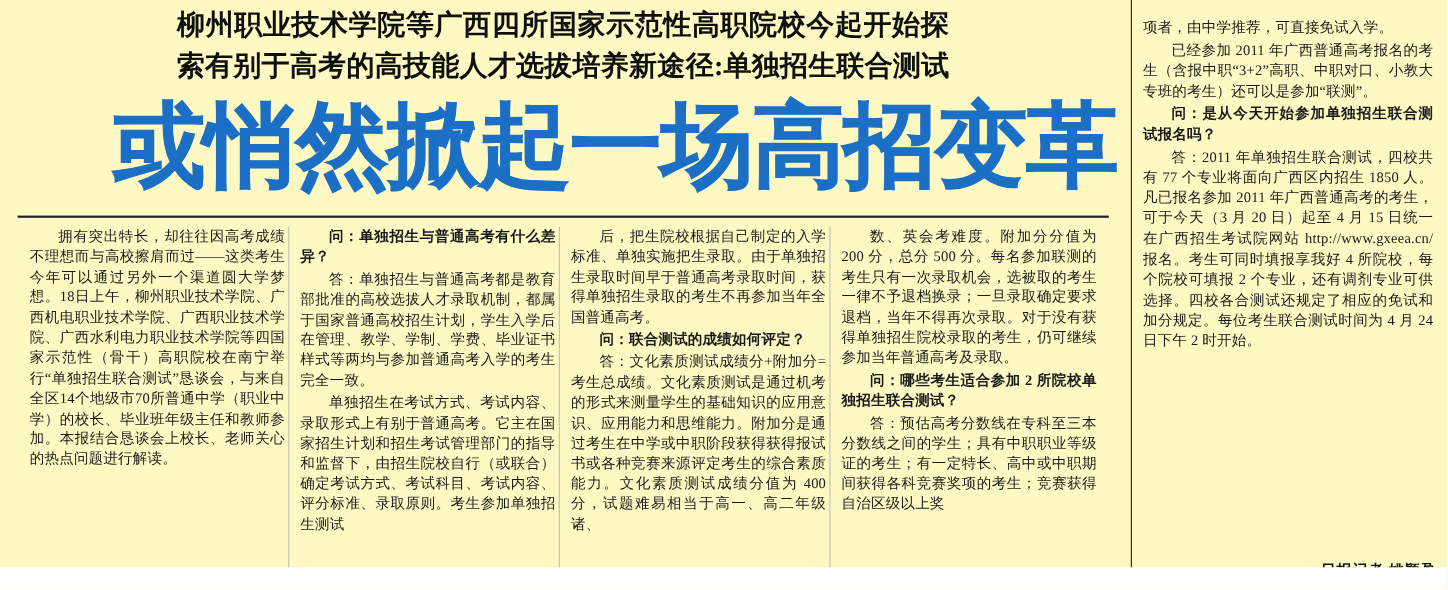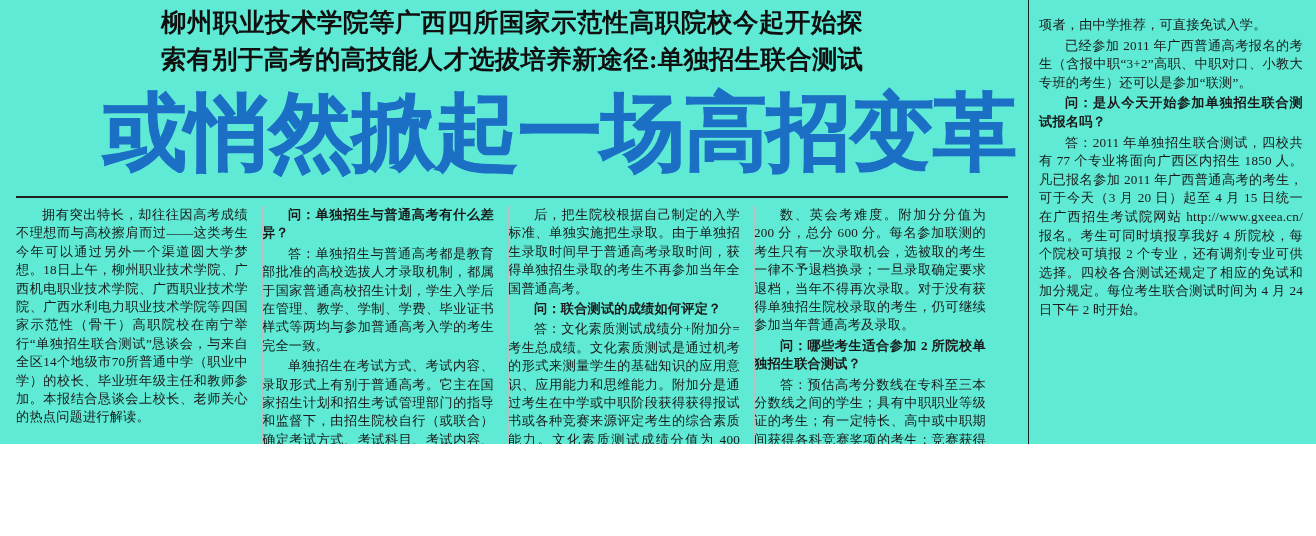--- a/index.html
+++ b/index.html
@@ -3,22 +3,22 @@
 <meta charset="utf-8">
 <style>
   html, body {
     margin: 0;
     padding: 0;
     background: #ffffff;
   }
   .page {
     position: relative;
     width: 1316px;
-    height: 444px;
-    background: #5eead4;
+    height: 516px;
+    background: #fef9c3;
     overflow: hidden;
     font-family: "Liberation Serif", "DejaVu Serif", serif;
     color: #111;
   }
 
   
   .main-col {
     position: absolute;
     left: 0;
     top: 0;
@@ -69,20 +69,21 @@
 
   
   .cols {
     position: absolute;
     left: 16px;
     top: 206px;
     width: 992px;
     height: 322px;
     display: flex;
     gap: 14px;
+    justify-content: center;
   }
   .col {
     width: 232px;
     font-size: 13.2px;
     line-height: 18.4px;
     text-align: justify;
     color: #1a1a1a;
     letter-spacing: 0.2px;
   }
   .col p {
@@ -155,21 +156,21 @@
         <p>单独招生在考试方式、考试内容、录取形式上有别于普通高考。它主在国家招生计划和招生考试管理部门的指导和监督下，由招生院校自行（或联合）确定考试方式、考试科目、考试内容、评分标准、录取原则。考生参加单独招生测试</p>
       </div>
 
       <div class="col">
         <p>后，把生院校根据自己制定的入学标准、单独实施把生录取。由于单独招生录取时间早于普通高考录取时间，获得单独招生录取的考生不再参加当年全国普通高考。</p>
         <p class="q">问：联合测试的成绩如何评定？</p>
         <p>答：文化素质测试成绩分+附加分=考生总成绩。文化素质测试是通过机考的形式来测量学生的基础知识的应用意识、应用能力和思维能力。附加分是通过考生在中学或中职阶段获得获得报试书或各种竞赛来源评定考生的综合素质能力。文化素质测试成绩分值为 400 分，试题难易相当于高一、高二年级诸、</p>
       </div>
 
       <div class="col">
-        <p>数、英会考难度。附加分分值为 200 分，总分 600 分。每名参加联测的考生只有一次录取机会，选被取的考生一律不予退档换录；一旦录取确定要求退档，当年不得再次录取。对于没有获得单独招生院校录取的考生，仍可继续参加当年普通高考及录取。</p>
+        <p>数、英会考难度。附加分分值为 200 分，总分 500 分。每名参加联测的考生只有一次录取机会，选被取的考生一律不予退档换录；一旦录取确定要求退档，当年不得再次录取。对于没有获得单独招生院校录取的考生，仍可继续参加当年普通高考及录取。</p>
         <p class="q">问：哪些考生适合参加 2 所院校单独招生联合测试？</p>
         <p>答：预估高考分数线在专科至三本分数线之间的学生；具有中职职业等级证的考生；有一定特长、高中或中职期间获得各科竞赛奖项的考生；竞赛获得自治区级以上奖</p>
       </div>
 
     </div>
 
     <div class="vsep" style="left:262px"></div>
     <div class="vsep" style="left:508px"></div>
     <div class="vsep" style="left:754px"></div>
 

